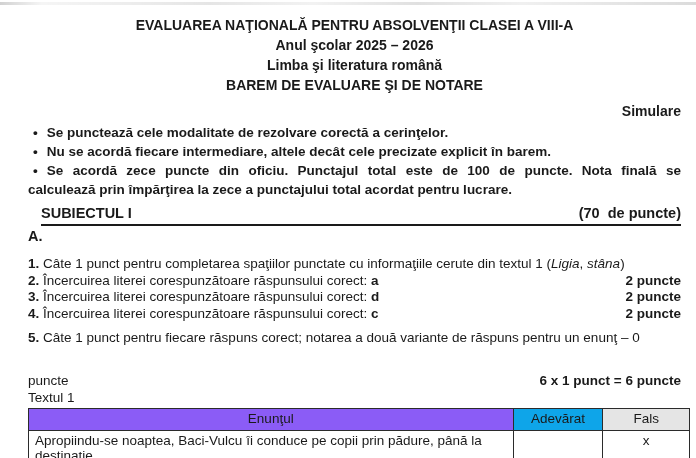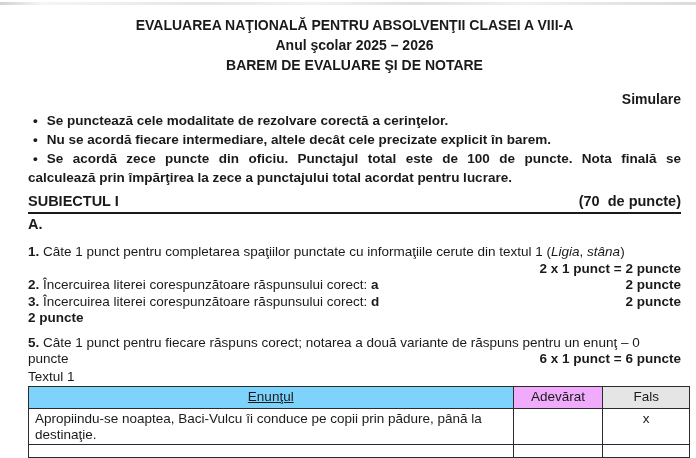--- a/index.html
+++ b/index.html
@@ -15,39 +15,39 @@
   }
   .scan-artifact{
     position:absolute;top:2px;left:0;width:696px;height:3px;
     background:linear-gradient(90deg,
       rgba(0,0,0,0.18) 0%, rgba(0,0,0,0.04) 6%,
       rgba(0,0,0,0.10) 30%, rgba(0,0,0,0.05) 45%,
       rgba(0,0,0,0.12) 60%, rgba(0,0,0,0.06) 75%,
       rgba(0,0,0,0.14) 100%);
   }
   .title-block{ text-align:center; font-weight:bold; font-size:14px; line-height:20px; }
-  .session-line{ text-align:right; font-weight:bold; font-size:14px; margin-top:16px; line-height:17px; }
+  .session-line{ text-align:right; font-weight:bold; font-size:14px; margin-top:8px; line-height:17px; }
   .rules{ margin-top:3px; font-weight:bold; font-size:13.5px; line-height:19px; }
   .rule{ text-align:left; }
   .rule.justify-full{ text-align:justify; text-align-last:justify; }
   .blt{ display:inline-block; margin:0 9px 0 5px; }
   .subject-row{
     display:flex; justify-content:space-between;
     font-weight:bold; font-size:14.5px; line-height:17px;
     border-bottom:2px solid #1a1a1a;
-    margin-top:6px; padding-bottom:2px;
+    margin-top:6px; padding-bottom:2px;margin-left:13px;
   }
   .part-label{ font-weight:bold; font-size:14.5px; line-height:17px; margin-top:2px; }
   .item{ font-size:13.5px; line-height:16.5px; }
   .item .num{ font-weight:bold; }
   .item .ans{ font-weight:bold; }
   .oneline{ white-space:nowrap; }
   .pts{ font-weight:bold; }
   .pts-line{ text-align:right; font-weight:bold; font-size:13.5px; line-height:16.5px; }
-  .item-row{ display:flex; justify-content:space-between; }
+  .item-row{ display:flex; justify-content:space-between;margin-top:26px; }
   .item1-block{ margin-top:11px; }
   .items-234 .item-row{ margin-top:0; }
   .item5-block{ margin-top:8px; }
   .text1-label{ font-size:13.5px; line-height:16.5px; margin-top:1px; }
   table.tf{
     border-collapse:collapse;
     width:calc(100% + 9px);
     margin-top:1px;
     font-size:13.5px;
     table-layout:fixed;
@@ -68,20 +68,21 @@
 </style>
 </head>
 <body>
 
 <div class="page">
   <div class="scan-artifact"></div>
 
   <div class="title-block">
     <div>EVALUAREA NAŢIONALĂ PENTRU ABSOLVENŢII CLASEI A VIII-A</div>
     <div>Anul şcolar 2025 – 2026</div>
+    <div>Limba şi literatura română</div>
     <div>BAREM DE EVALUARE ŞI DE NOTARE</div>
   </div>
 
   <div class="session-line">Simulare</div>
 
   <div class="rules">
     <div class="rule"><span class="blt">•</span><span>Se punctează cele modalitate de rezolvare corectă a cerinţelor.</span></div>
     <div class="rule"><span class="blt">•</span><span>Nu se acordă fiecare intermediare, altele decât cele precizate explicit în barem.</span></div>
     <div class="rule justify-full"><span class="blt">•</span><span>Se acordă zece puncte din oficiu. Punctajul total este de 100 de puncte. Nota finală se</span></div>
     <div class="rule">calculează prin împărţirea la zece a punctajului total acordat pentru lucrare.</div>
@@ -89,33 +90,33 @@
 
   <div class="subject-row">
     <span>SUBIECTUL I</span>
     <span>(70&nbsp; de puncte)</span>
   </div>
 
   <div class="part-label">A.</div>
 
   <div class="item item1-block">
     <div class="oneline"><span class="num">1.</span><span> Câte 1 punct pentru completarea spaţiilor punctate cu informaţiile cerute din textul 1 (</span><i>Ligia</i><span>, </span><i>stâna</i><span>)</span></div>
-    <div class="pts-line">2 x 1 punct = 2 puncte</div>
   </div>
 
   <div class="items-234">
     <div class="item item-row">
       <span><span class="num">2.</span><span> Încercuirea literei corespunzătoare răspunsului corect: </span><span class="ans">a</span></span>
       <span class="pts">2 puncte</span>
     </div>
     <div class="item item-row">
       <span><span class="num">3.</span><span> Încercuirea literei corespunzătoare răspunsului corect: </span><span class="ans">d</span></span>
       <span class="pts">2 puncte</span>
     </div>
     <div class="item item-row">
+      <span><span class="num">4.</span><span> Încercuirea literei corespunzătoare răspunsului corect: </span><span class="ans">c</span></span>
       <span class="pts">2 puncte</span>
     </div>
   </div>
 
   <div class="item item5-block">
     <div class="oneline"><span class="num">5.</span><span> Câte 1 punct pentru fiecare răspuns corect; notarea a două variante de răspuns pentru un enunţ – 0</span></div>
     <div class="item-row">
       <span>puncte</span>
       <span class="pts">6 x 1 punct = 6 puncte</span>
     </div>
@@ -124,22 +125,22 @@
   <div class="text1-label">Textul 1</div>
 
   <table class="tf">
     <colgroup>
       <col class="c-enunt">
         <col class="c-adev">
         <col class="c-fals">
     </colgroup>
     <thead>
       <tr>
-        <th style="background-color: #7dd3fc; text-decoration: underline;">Enunţul</th>
-        <th style="background-color: #f0abfc;">Adevărat</th>
+        <th style="background-color: #8b5cf6;">Enunţul</th>
+        <th style="background-color: #0ea5e9;">Adevărat</th>
         <th style="background-color: #e5e5e5;">Fals</th>
       </tr>
     </thead>
     <tbody>
       <tr>
         <td class="enunt-cell">Apropiindu-se noaptea, Baci-Vulcu îi conduce pe copii prin pădure, până la destinaţie.</td>
         <td class="mark-cell"></td>
         <td class="mark-cell">x</td>
       </tr>
       <tr class="partial">

